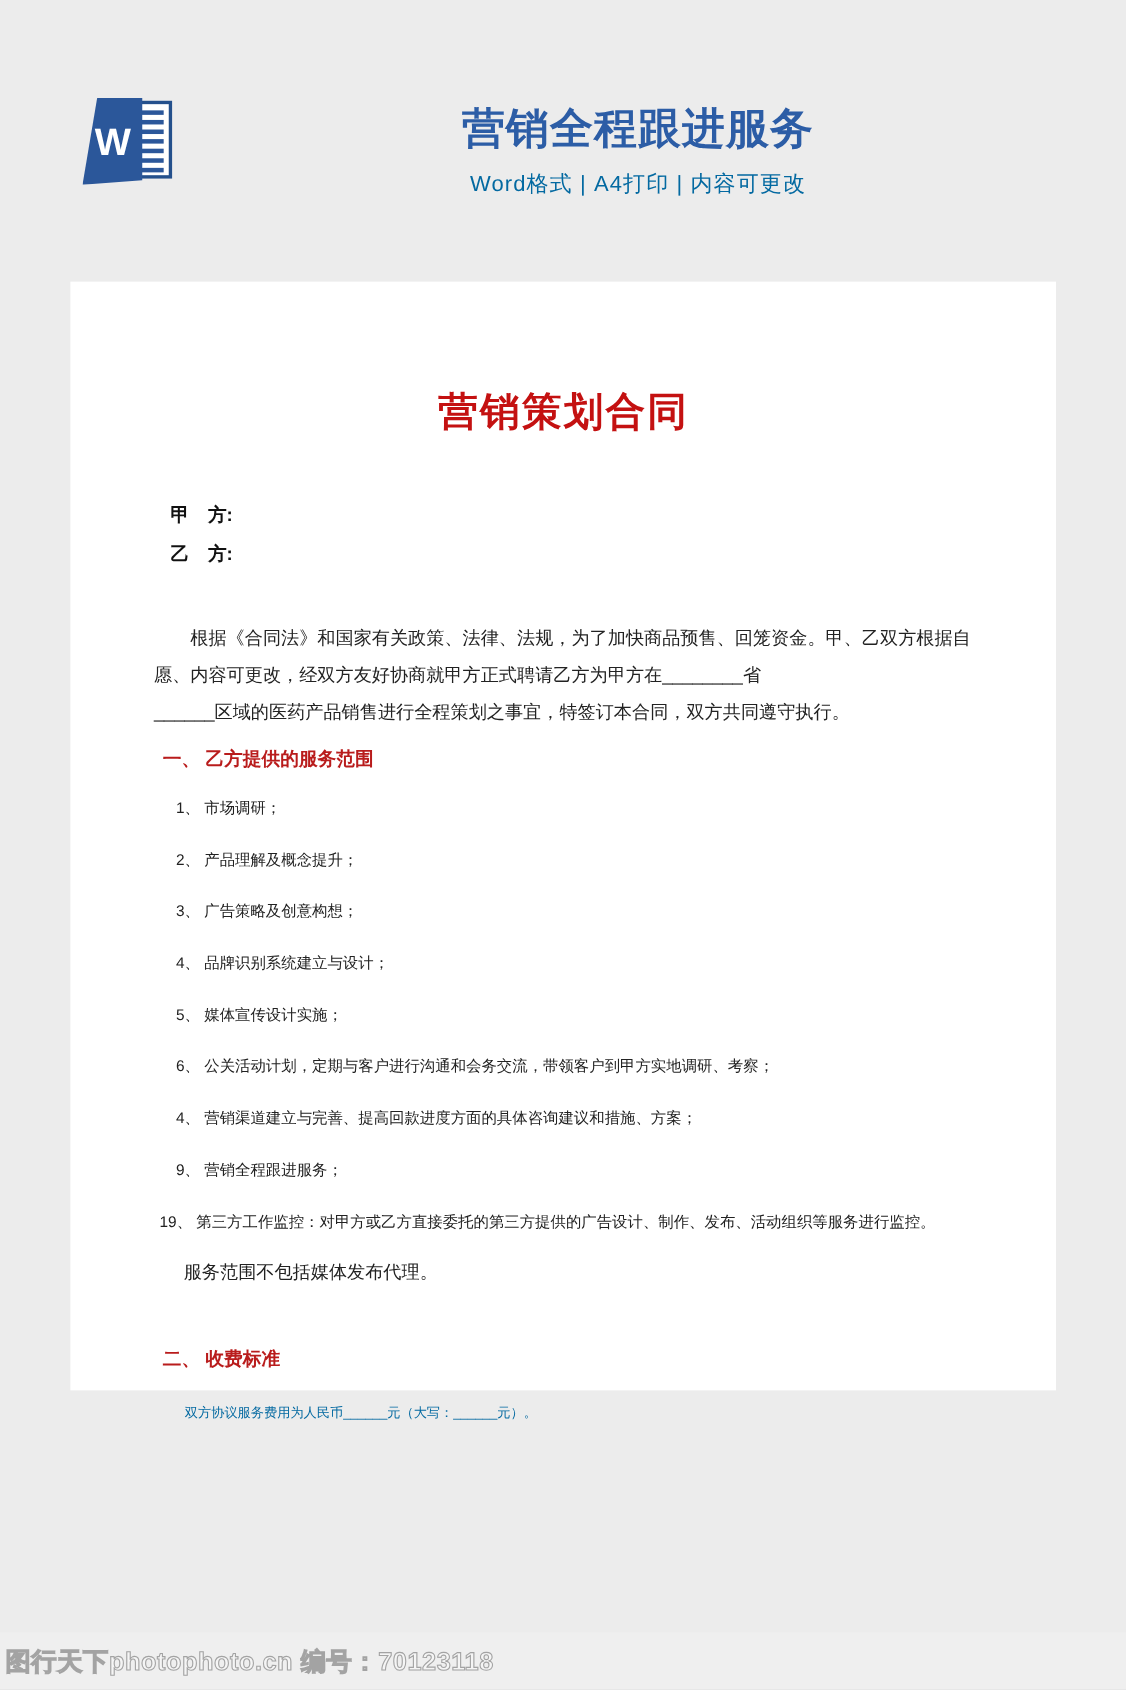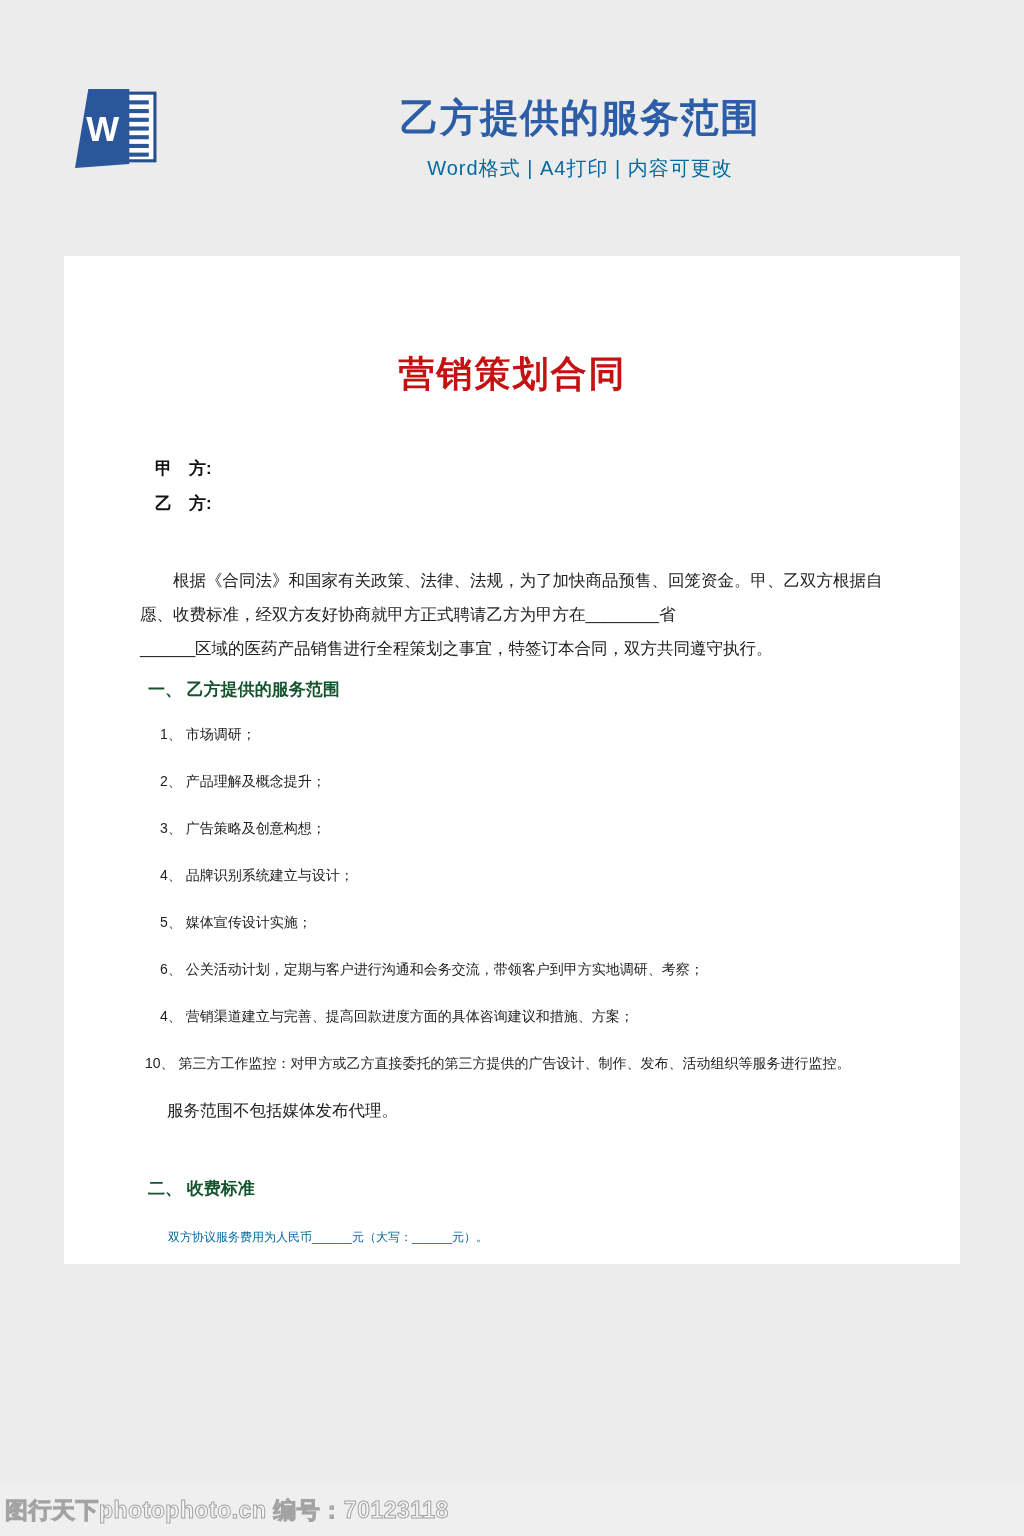--- a/index.html
+++ b/index.html
@@ -28,21 +28,21 @@
     margin:96px 0 0 0;font-size:36px;font-weight:bold;color:#C41111;
     text-align:center;line-height:44px;letter-spacing:2px;
   }
   .party{margin-top:60px;padding-left:15px;}
   .party-line{font-size:17px;font-weight:bold;line-height:26px;white-space:pre;color:#111;}
   .party-line + .party-line{margin-top:9px;}
   .intro{margin-top:46px;font-size:16.5px;line-height:34px;color:#222;}
   .intro-line{white-space:nowrap;}
   .intro-line.first{padding-left:33px;}
   .sec-heading{
-    margin-top:8px;font-size:17px;font-weight:bold;color:#14532d;
+    margin-top:8px;font-size:17px;font-weight:bold;color:#b91c1c;
     line-height:34px;padding-left:8px;
   }
   .svc-list{margin-top:4px;font-size:14px;color:#222;}
   .svc-item{line-height:47px;padding-left:20px;}
   .svc-item.hang{padding-left:58px;text-indent:-53px;line-height:47px;}
   .svc-note{font-size:16.5px;line-height:47px;padding-left:27px;color:#222;}
   .sec-heading.two{margin-top:38px;padding-left:8px;}
   .fee-body{margin-top:14px;font-size:12px;line-height:34px;padding-left:28px;color:#0369a1;}
   
   .wm-bar{
@@ -70,50 +70,51 @@
           <rect x="49" y="37.5" width="23" height="4"></rect>
           <rect x="49" y="46" width="23" height="4"></rect>
           <rect x="49" y="54.5" width="23" height="4"></rect>
           <rect x="49" y="63" width="23" height="4"></rect>
         </g>
         <polygon points="13,1 53,1 53,74 0,78" fill="#2B579A"></polygon>
         <text x="27" y="52" font-size="34" font-weight="bold" fill="#ffffff" text-anchor="middle" font-family="Liberation Sans, DejaVu Sans, sans-serif">W</text>
       </svg>
     </div>
     <div class="hdr-text">
-      <div class="hdr-title">乙方提供的服务范围</div>
+      <div class="hdr-title">营销全程跟进服务</div>
       <div class="hdr-sub">Word格式 | A4打印 | 内容可更改</div>
     </div>
   </div>
 
   <div class="page">
     <h1 class="doc-title">营销策划合同</h1>
 
     <div class="party">
       <div class="party-line">甲　方:</div>
       <div class="party-line">乙　方:</div>
     </div>
 
     <div class="intro" id="intro">
         <div class="intro-line first">根据《合同法》和国家有关政策、法律、法规，为了加快商品预售、回笼资金。甲、乙双方根据自</div>
-        <div class="intro-line">愿、收费标准，经双方友好协商就甲方正式聘请乙方为甲方在________省</div>
+        <div class="intro-line">愿、内容可更改，经双方友好协商就甲方正式聘请乙方为甲方在________省</div>
         <div class="intro-line">______区域的医药产品销售进行全程策划之事宜，特签订本合同，双方共同遵守执行。</div>
       </div>
 
     <div class="sec-heading">一、 乙方提供的服务范围</div>
 
     <div class="svc-list" id="svc-items">
         <div class="svc-item">1、 市场调研；</div>
         <div class="svc-item">2、 产品理解及概念提升；</div>
         <div class="svc-item">3、 广告策略及创意构想；</div>
         <div class="svc-item">4、 品牌识别系统建立与设计；</div>
         <div class="svc-item">5、 媒体宣传设计实施；</div>
         <div class="svc-item">6、 公关活动计划，定期与客户进行沟通和会务交流，带领客户到甲方实地调研、考察；</div>
         <div class="svc-item">4、 营销渠道建立与完善、提高回款进度方面的具体咨询建议和措施、方案；</div>
-        <div class="svc-item hang">10、 第三方工作监控：对甲方或乙方直接委托的第三方提供的广告设计、制作、发布、活动组织等服务进行监控。</div>
+        <div class="svc-item">9、 营销全程跟进服务；</div>
+        <div class="svc-item hang">19、 第三方工作监控：对甲方或乙方直接委托的第三方提供的广告设计、制作、发布、活动组织等服务进行监控。</div>
       </div>
 
     <div class="svc-note">服务范围不包括媒体发布代理。</div>
 
     <div class="sec-heading two">二、 收费标准</div>
 
     <div class="fee-body">双方协议服务费用为人民币______元（大写：______元）。</div>
   </div>
 
   <div class="wm-bar">

